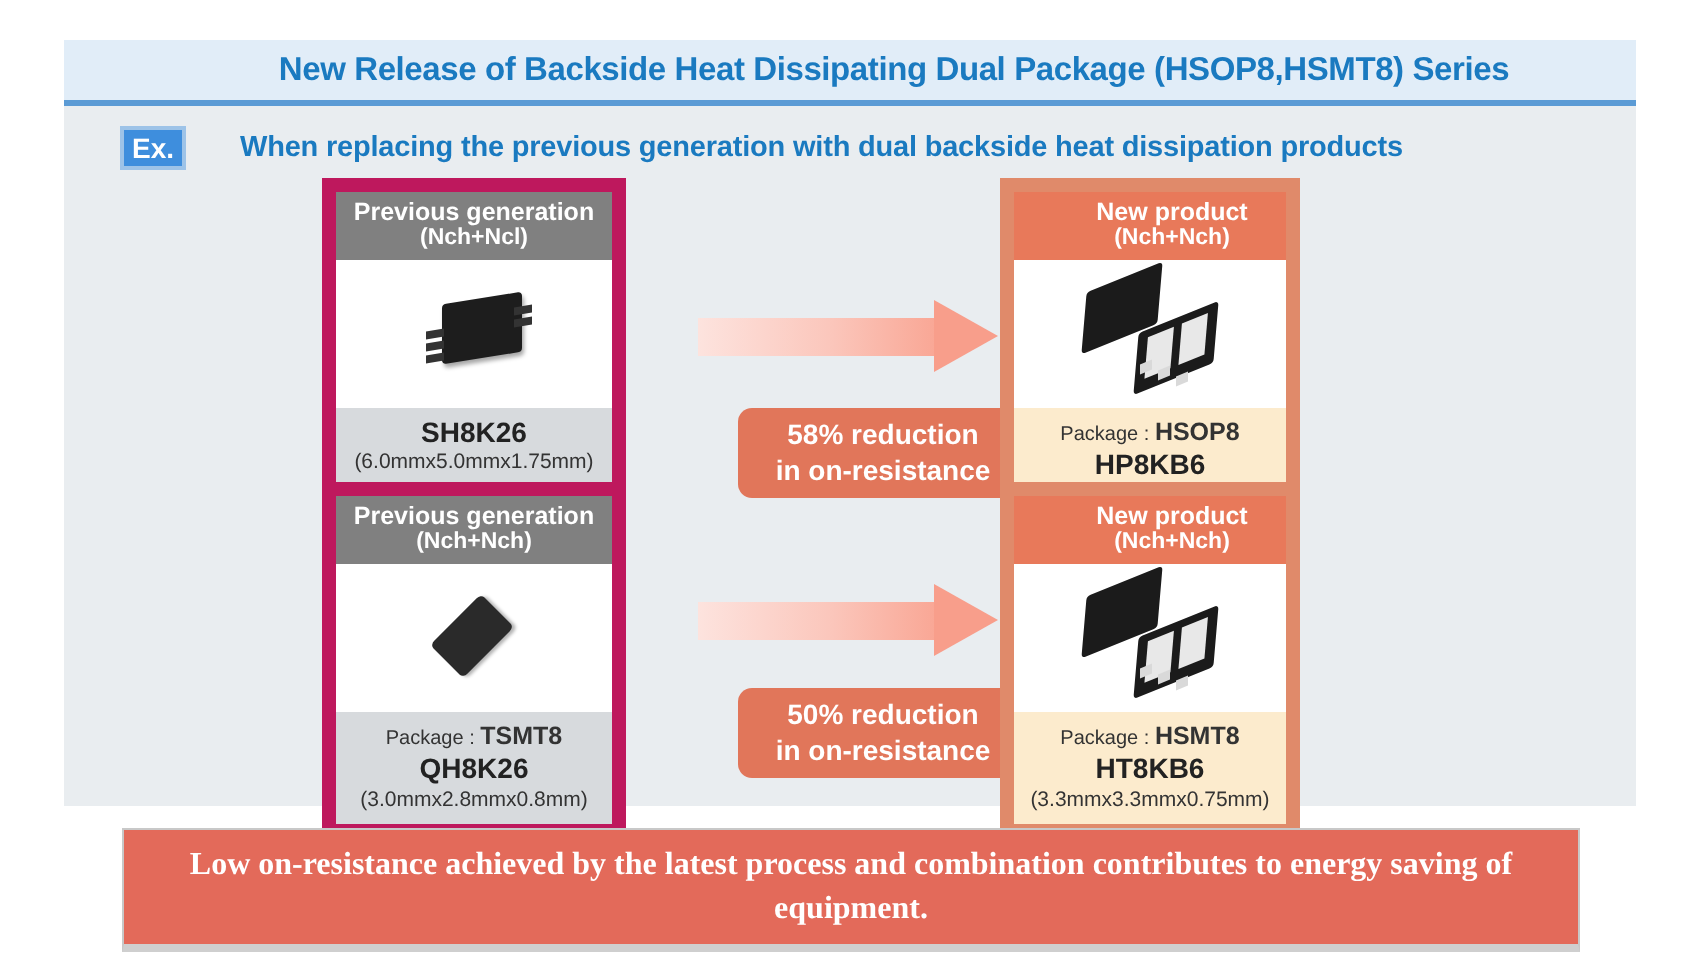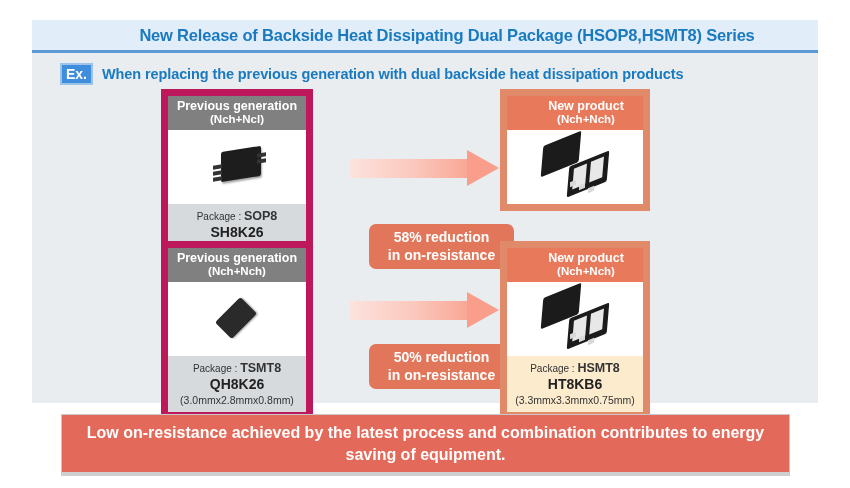--- a/index.html
+++ b/index.html
@@ -28,21 +28,21 @@
     letter-spacing: -0.2px; white-space: nowrap;
   }
   .title-rule {
     position: absolute; left: 0; top: 30px; width: 786px; height: 3px;
     background: #5b9bd5;
   }
 
   
   .ex-row {
     position: absolute; left: 28px; top: 43px;
-    display: flex; align-items: center; gap: 9px;
+    display: flex; align-items: center; gap: 27px;
   }
   .ex-badge {
     width: 33px; height: 22px;
     background: #3e8edd;
     border: 2px solid #9dc3e8;
     display: flex; align-items: center; justify-content: center;
     color: #ffffff; font-size: 14px; font-weight: bold;
     line-height: 1;
   }
   .ex-caption {
@@ -153,36 +153,36 @@
 
   
   .pill {
     position: absolute; left: 337px; width: 145px; height: 45px;
     background: #e1765a; border-radius: 7px;
     display: flex; flex-direction: column;
     align-items: center; justify-content: center;
     color: #ffffff; font-size: 14px; font-weight: bold;
     line-height: 1.22; text-align: center;
   }
-  .pill.p1 { top: 184px; margin-top: 20px; }
+  .pill.p1 { top: 184px; }
   .pill.p2 { top: 324px; }
 
   
   .banner-wrap {
     position: absolute; left: 61px; top: 414px; width: 729px; height: 62px;
     background: #e36a5a;
     border: 1px solid #c8c8c8;
     border-bottom: 4px solid #cfcfcf;
   }
   .banner-text {
     width: 100%; height: 100%;
     display: flex; align-items: center; justify-content: center;
     text-align: center;
     color: #ffffff; font-size: 16px; font-weight: bold;
-    line-height: 1.32; padding: 0 18px;
+    line-height: 1.32; padding: 0 18px; font-family: Liberation Serif, serif;
   }
 </style>
 </head>
 <body>
 
 <div id="root">
 
   <div class="panel">
 
     <div class="title-band"></div>
@@ -203,21 +203,20 @@
         <div class="chip-sop8">
           <div class="body"></div>
           <div class="lead l1"></div>
             <div class="lead l2"></div>
             <div class="lead l3"></div>
           <div class="lead r1"></div>
             <div class="lead r2"></div>
         </div>
       </div>
       <div class="card-foot">
-        <span class="pkg"><span>Package : </span><b>SOP8</b></span>
         <span class="part">SH8K26</span>
         <span class="dim">(6.0mmx5.0mmx1.75mm)</span>
       </div>
     </div>
 
     <div class="arrow a1">
       <div class="shaft"></div>
         <div class="head"></div>
     </div>
 
@@ -236,20 +235,25 @@
           <div class="top"></div>
           <div class="bot">
               <div class="pad p1"></div>
               <div class="pad p2"></div>
             </div>
           <div class="foot f1"></div>
             <div class="foot f2"></div>
             <div class="foot f3"></div>
         </div>
       </div>
+      <div class="card-foot">
+        <span class="pkg"><span>Package : </span><b>HSOP8</b></span>
+        <span class="part">HP8KB6</span>
+        <span class="dim">(6.0mmx5.0mmx1.0mm)</span>
+      </div>
     </div>
 
     <div class="card old row2">
       <div class="card-head">
         <span class="l1">Previous generation</span>
         <span class="l2">(Nch+Nch)</span>
       </div>
       <div class="card-img">
         <div class="chip-tsmt8">
           <div class="body"></div>

